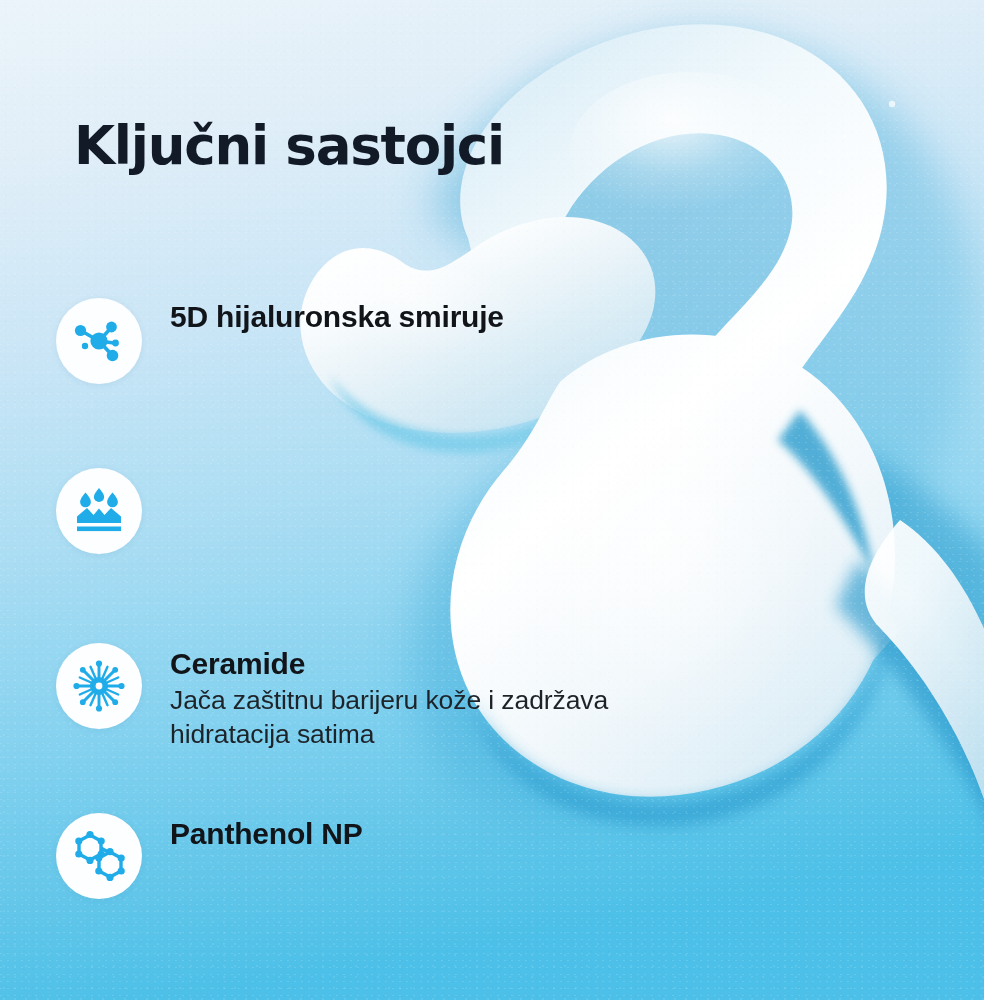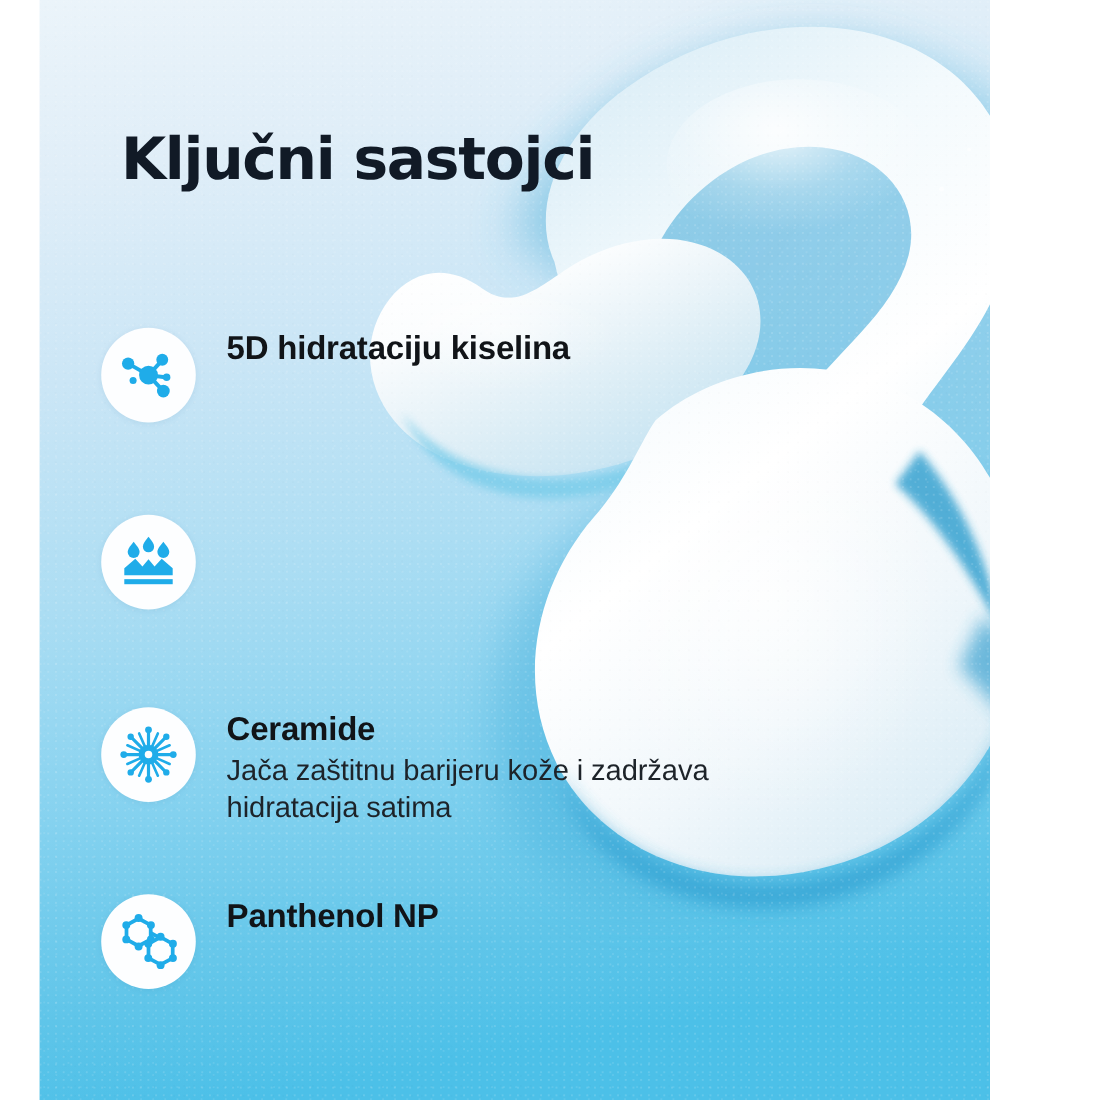--- a/index.html
+++ b/index.html
@@ -1,23 +1,22 @@
 <!DOCTYPE html>
 <html><head>
 <meta charset="utf-8">
 <style>
   html,body{margin:0;padding:0;}
   body{
     width:1000px;height:1000px;overflow:hidden;
     font-family:"Liberation Sans","DejaVu Sans",sans-serif;
   }
   .canvas{
-    position:relative;width:864px;height:1000px;overflow:hidden;
+    position:relative;width:984px;height:1000px;overflow:hidden;
     background:linear-gradient(176deg,#eaf3f9 0%,#e2eff8 14%,#cfe8f6 32%,#b2dff3 52%,#8ad3ef 72%,#63c7ea 88%,#4cc0e8 100%);
-    margin-left:36px;
   }
   
   .photo{position:absolute;inset:0;}
   .grain{
     position:absolute;inset:0;
     background-image:
       radial-gradient(circle at 12% 22%, rgba(255,255,255,.25) 0 1px, transparent 1px),
       radial-gradient(circle at 63% 71%, rgba(0,0,0,.025) 0 1px, transparent 1px),
       radial-gradient(circle at 37% 84%, rgba(255,255,255,.18) 0 1px, transparent 1px);
     background-size:7px 7px, 9px 9px, 11px 11px;
@@ -191,21 +190,21 @@
           </g>
           <circle cx="29" cy="29" r="8.6" fill="#1facE9"></circle>
           <circle cx="41.5" cy="15" r="5.4" fill="#1facE9"></circle>
           <circle cx="10.5" cy="18.5" r="5.6" fill="#1facE9"></circle>
           <circle cx="42.5" cy="43.5" r="5.8" fill="#1facE9"></circle>
           <circle cx="45.5" cy="31" r="3.4" fill="#1facE9"></circle>
           <circle cx="15" cy="34" r="3.2" fill="#1facE9"></circle>
         </svg>
       </div>
       <div class="ftext">
-        <div class="fhead">5D hidrataciju kiselina</div>
+        <div class="fhead">5D hijaluronska smiruje</div>
       </div>
     </div>
 
     <div class="feature f1">
       <div class="icon-circle">
         <svg width="56" height="56" viewBox="0 0 56 56">
           <g fill="#1facE9">
             <path d="M14.5 9.5c3.4 4.2 5.4 6.8 5.4 9.4a5.4 5.4 0 0 1-10.8 0c0-2.6 2-5.2 5.4-9.4z"></path>
             <path d="M28 5c3.2 4 5.1 6.5 5.1 9a5.1 5.1 0 0 1-10.2 0c0-2.5 1.9-5 5.1-9z"></path>
             <path d="M41.5 9.5c3.4 4.2 5.4 6.8 5.4 9.4a5.4 5.4 0 0 1-10.8 0c0-2.6 2-5.2 5.4-9.4z"></path>

